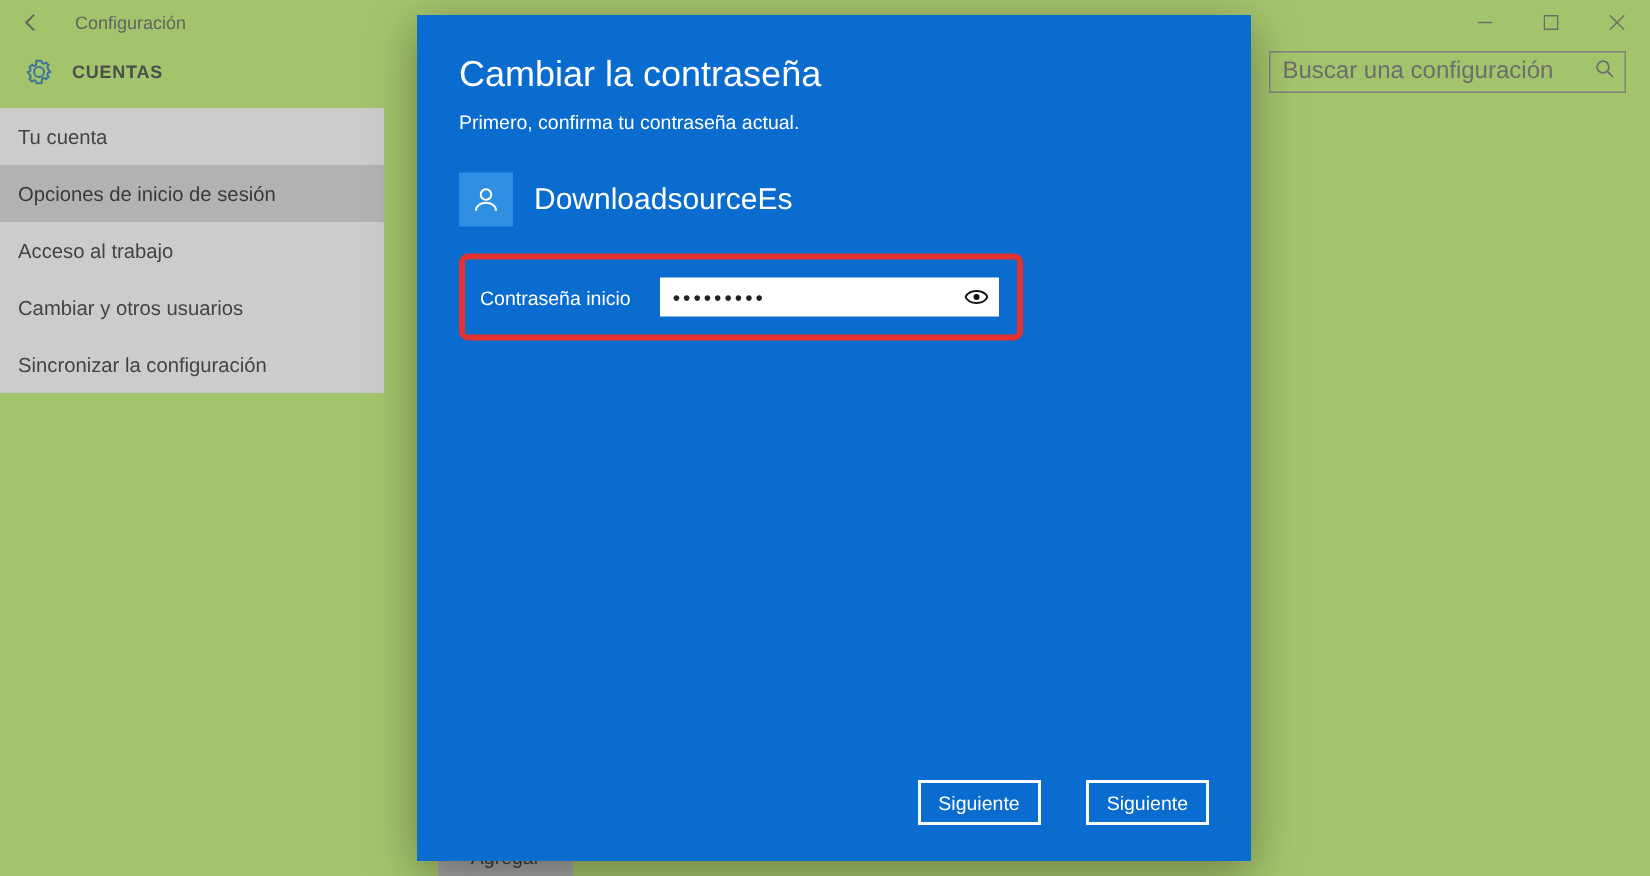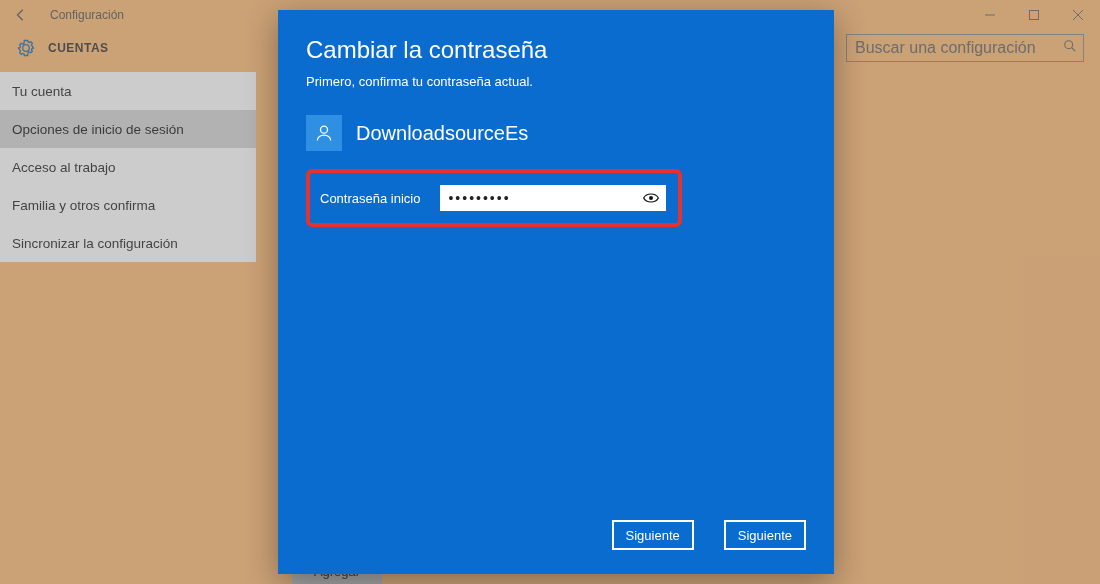--- a/index.html
+++ b/index.html
@@ -3,21 +3,21 @@
 <meta charset="utf-8">
 <style>
   * { box-sizing: border-box; margin: 0; padding: 0; font-family: "Segoe UI", Tahoma, sans-serif; }
   html, body { width: 1100px; height: 584px; overflow: hidden; background: #fff; }
 
   
   .app {
     position: relative;
     width: 1100px;
     height: 584px;
-    background: #fdba74;
+    background: #bef264;
   }
   .titlebar {
     display: flex;
     align-items: center;
     height: 30px;
     padding-left: 6px;
     color: #555;
     font-size: 12px;
   }
   .back-btn {
@@ -277,21 +277,21 @@
       <div class="side-item">
           <span>Tu cuenta</span>
         </div>
       <div class="side-item selected">
           <span>Opciones de inicio de sesión</span>
         </div>
       <div class="side-item">
           <span>Acceso al trabajo</span>
         </div>
       <div class="side-item">
-          <span>Familia y otros confirma</span>
+          <span>Cambiar y otros usuarios</span>
         </div>
       <div class="side-item">
           <span>Sincronizar la configuración</span>
         </div>
     </div>
 
     <div class="content-area">
       <div class="agregar-btn">
         <span>Agregar</span>
       </div>

